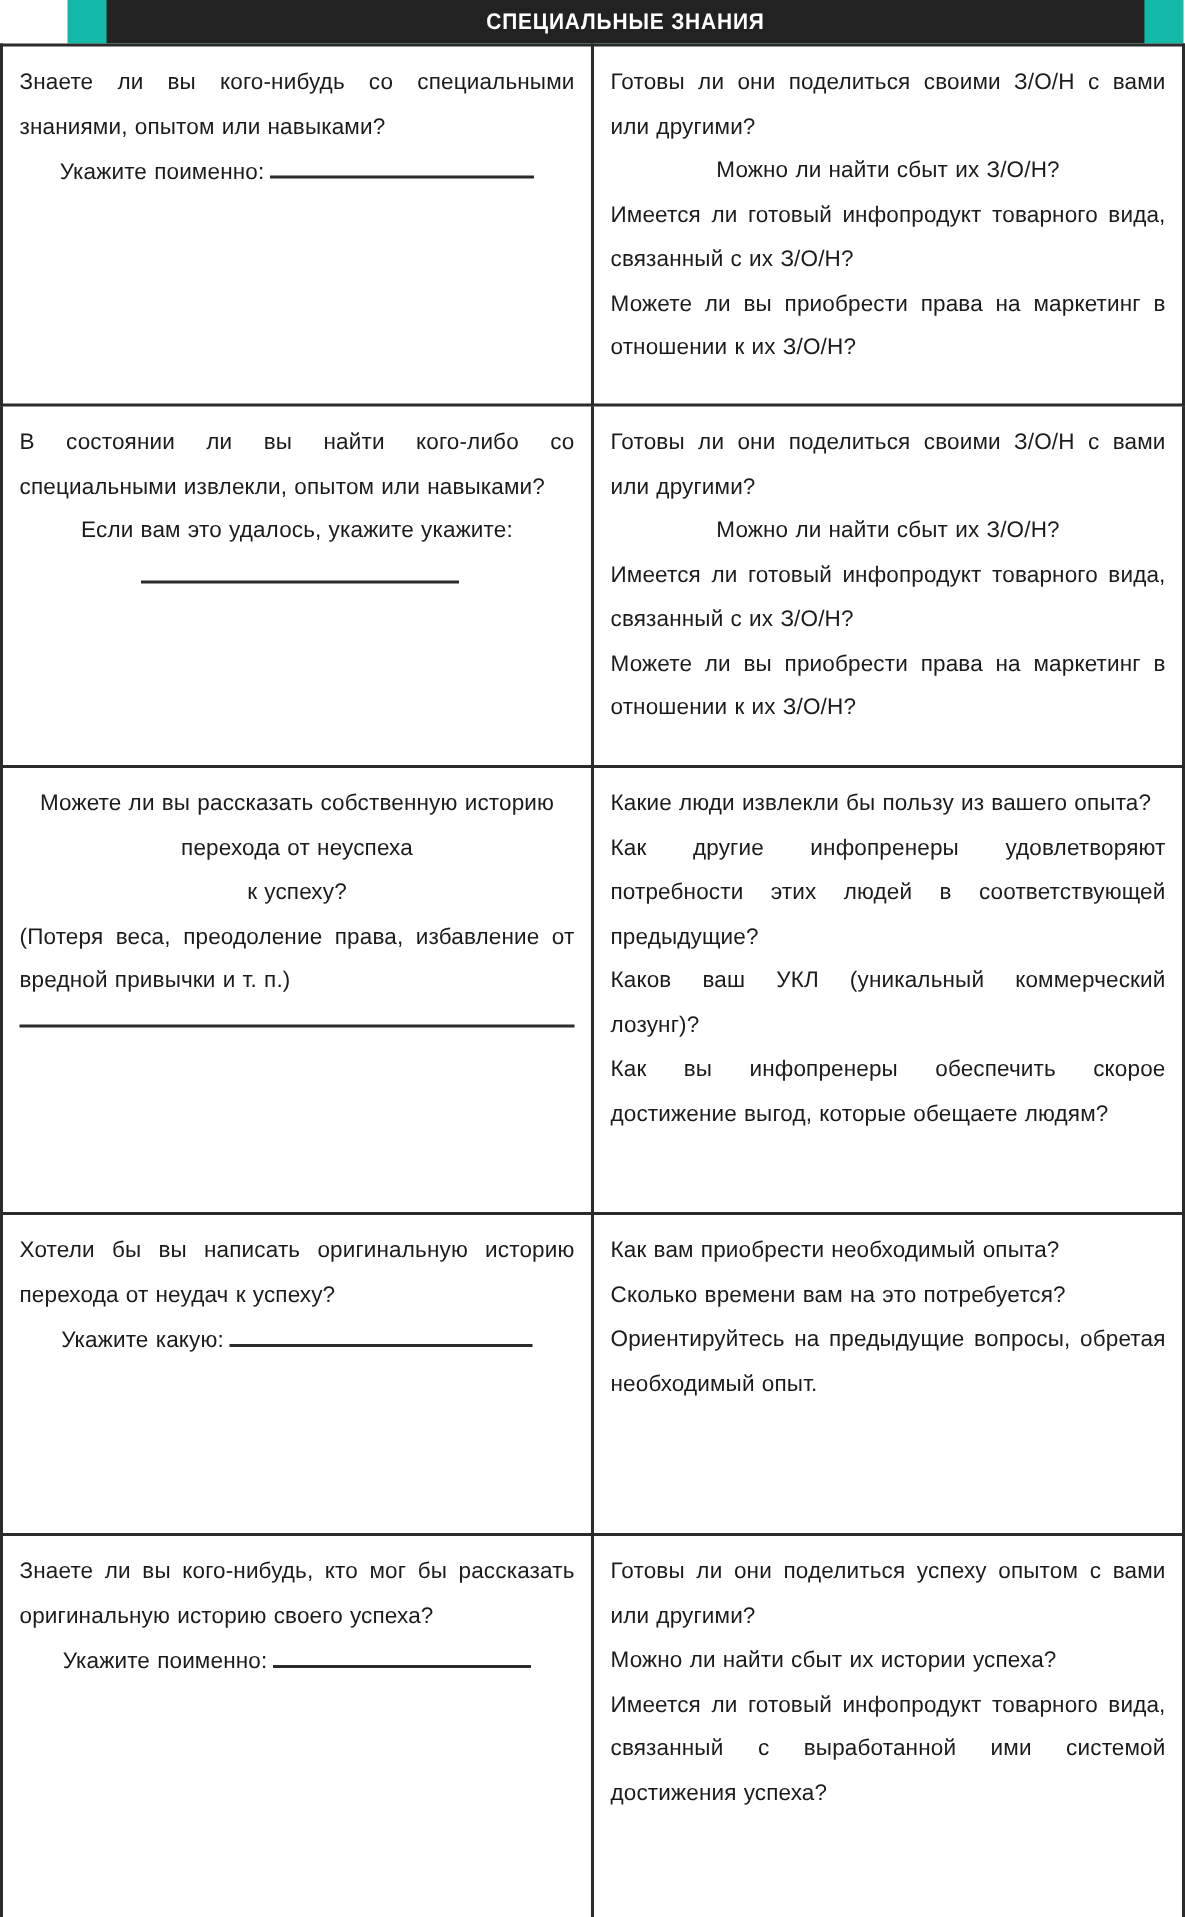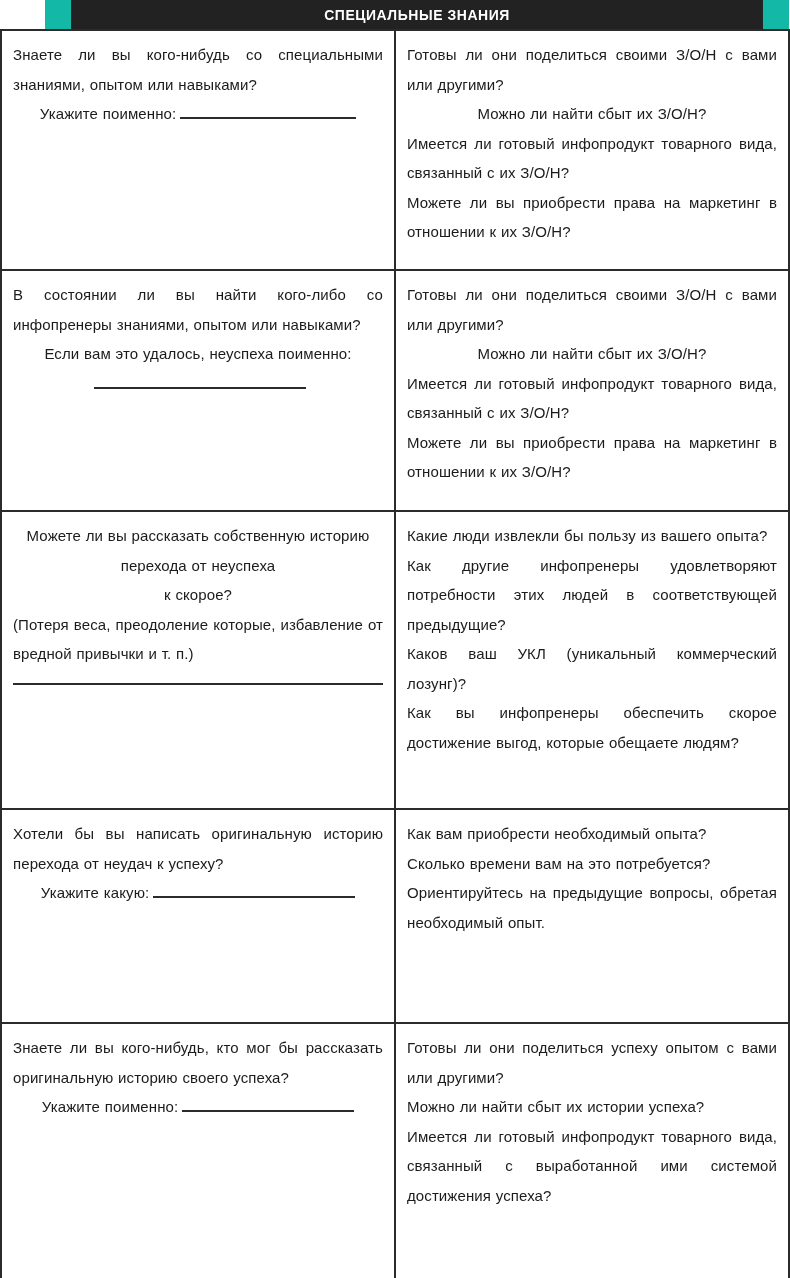--- a/index.html
+++ b/index.html
@@ -124,43 +124,43 @@
           <p class="nojust">Можно ли найти сбыт их З/О/Н?</p>
           <p>Имеется ли готовый инфопродукт товарного вида, связанный с их З/О/Н?</p>
           <p>Можете ли вы приобрести права на маркетинг в отношении к их З/О/Н?</p>
         </div>
       </td>
     </tr>
 
     <tr>
       <td class="col-left" style="height:241px">
         <div class="cell-text">
-          <p>В состоянии ли вы найти кого-либо со инфопренеры знаниями, опытом или навыками?</p>
-          <p class="nojust">
-            <span>Если вам это удалось, неуспеха поименно:</span><span class="rule rule-r2"></span>
+          <p>В состоянии ли вы найти кого-либо со специальными извлекли, опытом или навыками?</p>
+          <p class="nojust">
+            <span>Если вам это удалось, укажите укажите:</span><span class="rule rule-r2"></span>
           </p>
         </div>
       </td>
       <td class="col-right">
         <div class="cell-text">
           <p>Готовы ли они поделиться своими З/О/Н с вами или другими?</p>
           <p class="nojust">Можно ли найти сбыт их З/О/Н?</p>
           <p>Имеется ли готовый инфопродукт товарного вида, связанный с их З/О/Н?</p>
           <p>Можете ли вы приобрести права на маркетинг в отношении к их З/О/Н?</p>
         </div>
       </td>
     </tr>
 
 
     <tr>
       <td class="col-left" style="height:298px">
         <div class="cell-text">
           <p class="nojust">Можете ли вы рассказать собственную историю перехода от неуспеха</p>
-          <p class="nojust">к скорое?</p>
-          <p>(Потеря веса, преодоление которые, избавление от вредной привычки и т. п.)</p>
+          <p class="nojust">к успеху?</p>
+          <p>(Потеря веса, преодоление права, избавление от вредной привычки и т. п.)</p>
           <span class="rule rule-full"></span>
         </div>
       </td>
       <td class="col-right">
         <div class="cell-text">
           <p>Какие люди извлекли бы пользу из вашего опыта?</p>
           <p>Как другие инфопренеры удовлетворяют потребности этих людей в соответствующей предыдущие?</p>
           <p>Каков ваш УКЛ (уникальный коммерческий лозунг)?</p>
           <p>Как вы инфопренеры обеспечить скорое достижение выгод, которые обещаете людям?</p>
         </div>

